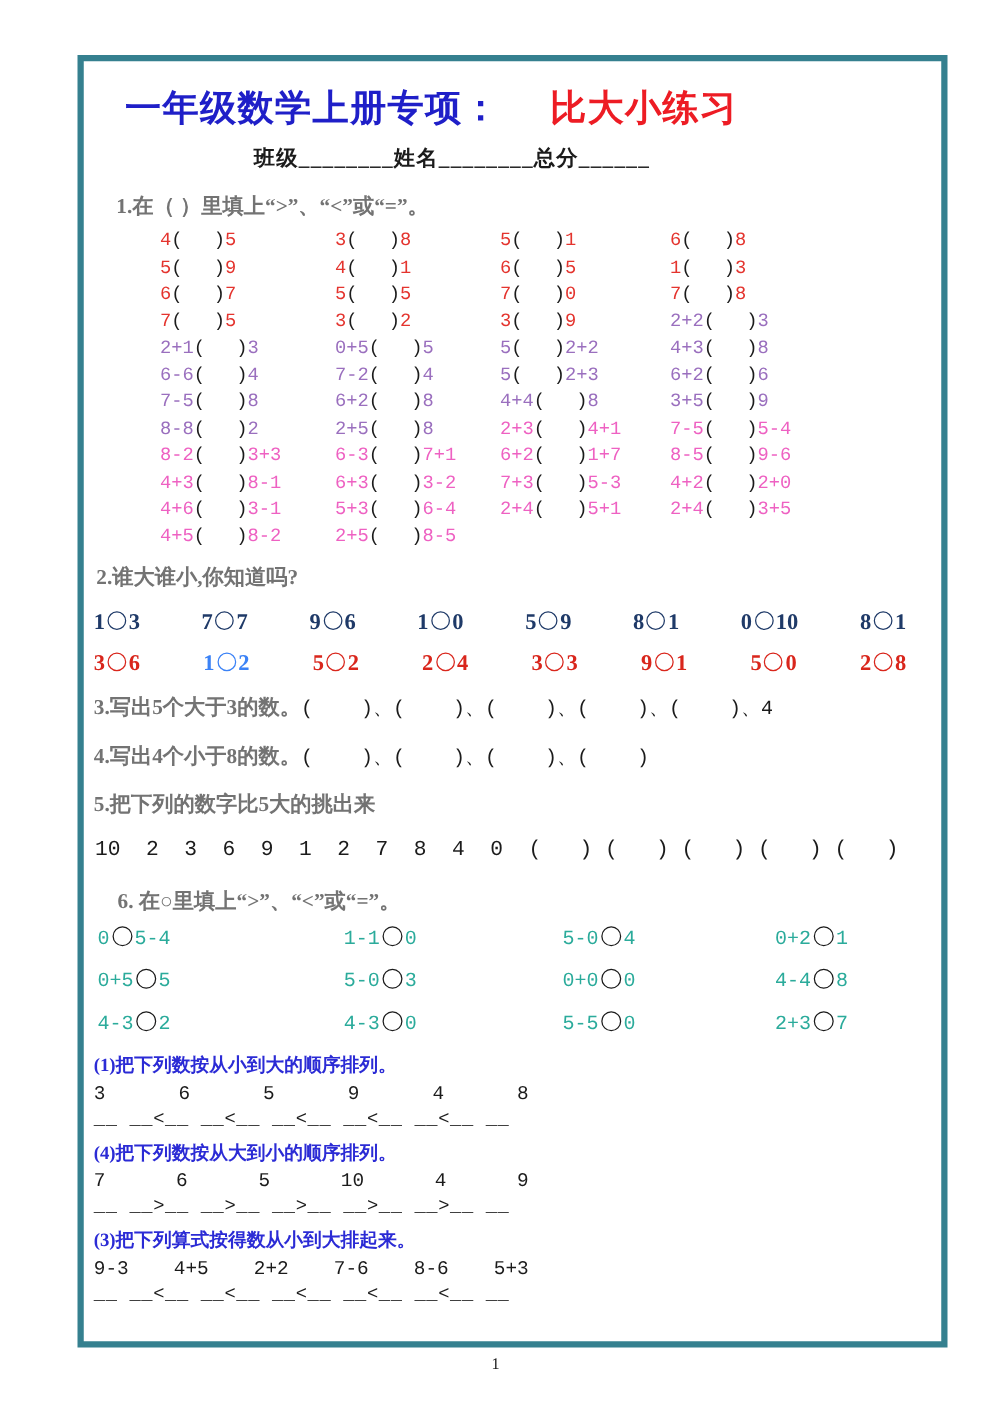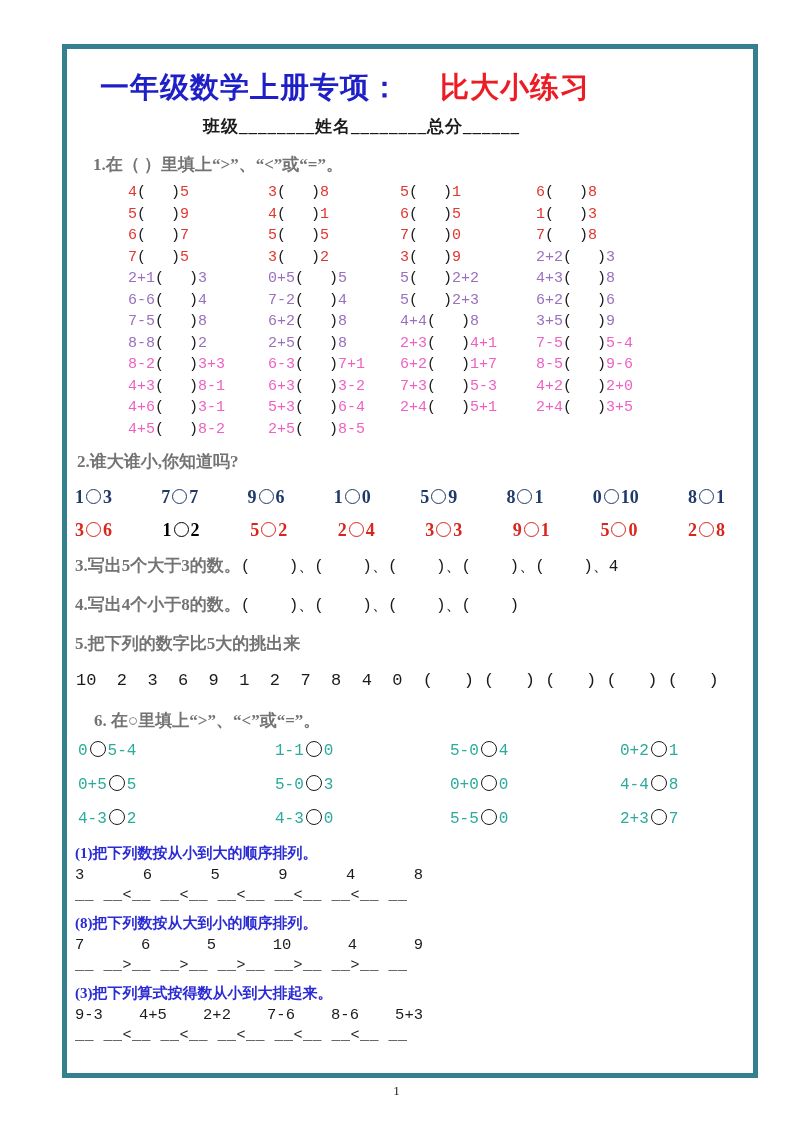--- a/index.html
+++ b/index.html
@@ -114,21 +114,21 @@
         <span style="color: rgb(31, 58, 104);"><span>7</span><span class="circ"></span><span>7</span></span>
         <span style="color: rgb(31, 58, 104);"><span>9</span><span class="circ"></span><span>6</span></span>
         <span style="color: rgb(31, 58, 104);"><span>1</span><span class="circ"></span><span>0</span></span>
         <span style="color: rgb(31, 58, 104);"><span>5</span><span class="circ"></span><span>9</span></span>
         <span style="color: rgb(31, 58, 104);"><span>8</span><span class="circ"></span><span>1</span></span>
         <span style="color: rgb(31, 58, 104);"><span>0</span><span class="circ"></span><span>10</span></span>
         <span style="color: rgb(31, 58, 104);"><span>8</span><span class="circ"></span><span>1</span></span>
       </div>
       <div class="s2-row">
         <span style="color: rgb(217, 38, 28);"><span>3</span><span class="circ"></span><span>6</span></span>
-        <span style="color: #000000; text-align: center;"><span>1</span><span class="circ"></span><span>2</span></span>
+        <span style="color: #3b82f6; text-align: center;"><span>1</span><span class="circ"></span><span>2</span></span>
         <span style="color: rgb(217, 38, 28);"><span>5</span><span class="circ"></span><span>2</span></span>
         <span style="color: rgb(217, 38, 28);"><span>2</span><span class="circ"></span><span>4</span></span>
         <span style="color: rgb(217, 38, 28);"><span>3</span><span class="circ"></span><span>3</span></span>
         <span style="color: rgb(217, 38, 28);"><span>9</span><span class="circ"></span><span>1</span></span>
         <span style="color: rgb(217, 38, 28);"><span>5</span><span class="circ"></span><span>0</span></span>
         <span style="color: rgb(217, 38, 28);"><span>2</span><span class="circ"></span><span>8</span></span>
       </div>
     </div>
 
   <div class="line">
@@ -164,21 +164,21 @@
       <div class="s7-label">(1)把下列数按从小到大的顺序排列。</div>
       <div class="s7-nums">
         <span>3</span>
         <span>6</span>
         <span>5</span>
         <span>9</span>
         <span>4</span>
         <span>8</span>
       </div>
       <div class="s7-blank">__ __&lt;__ __&lt;__ __&lt;__ __&lt;__ __&lt;__ __</div>
-      <div class="s7-label">(8)把下列数按从大到小的顺序排列。</div>
+      <div class="s7-label">(4)把下列数按从大到小的顺序排列。</div>
       <div class="s7-nums">
         <span>7</span>
         <span>6</span>
         <span>5</span>
         <span>10</span>
         <span>4</span>
         <span>9</span>
       </div>
       <div class="s7-blank">__ __&gt;__ __&gt;__ __&gt;__ __&gt;__ __&gt;__ __</div>
       <div class="s7-label">(3)把下列算式按得数从小到大排起来。</div>

